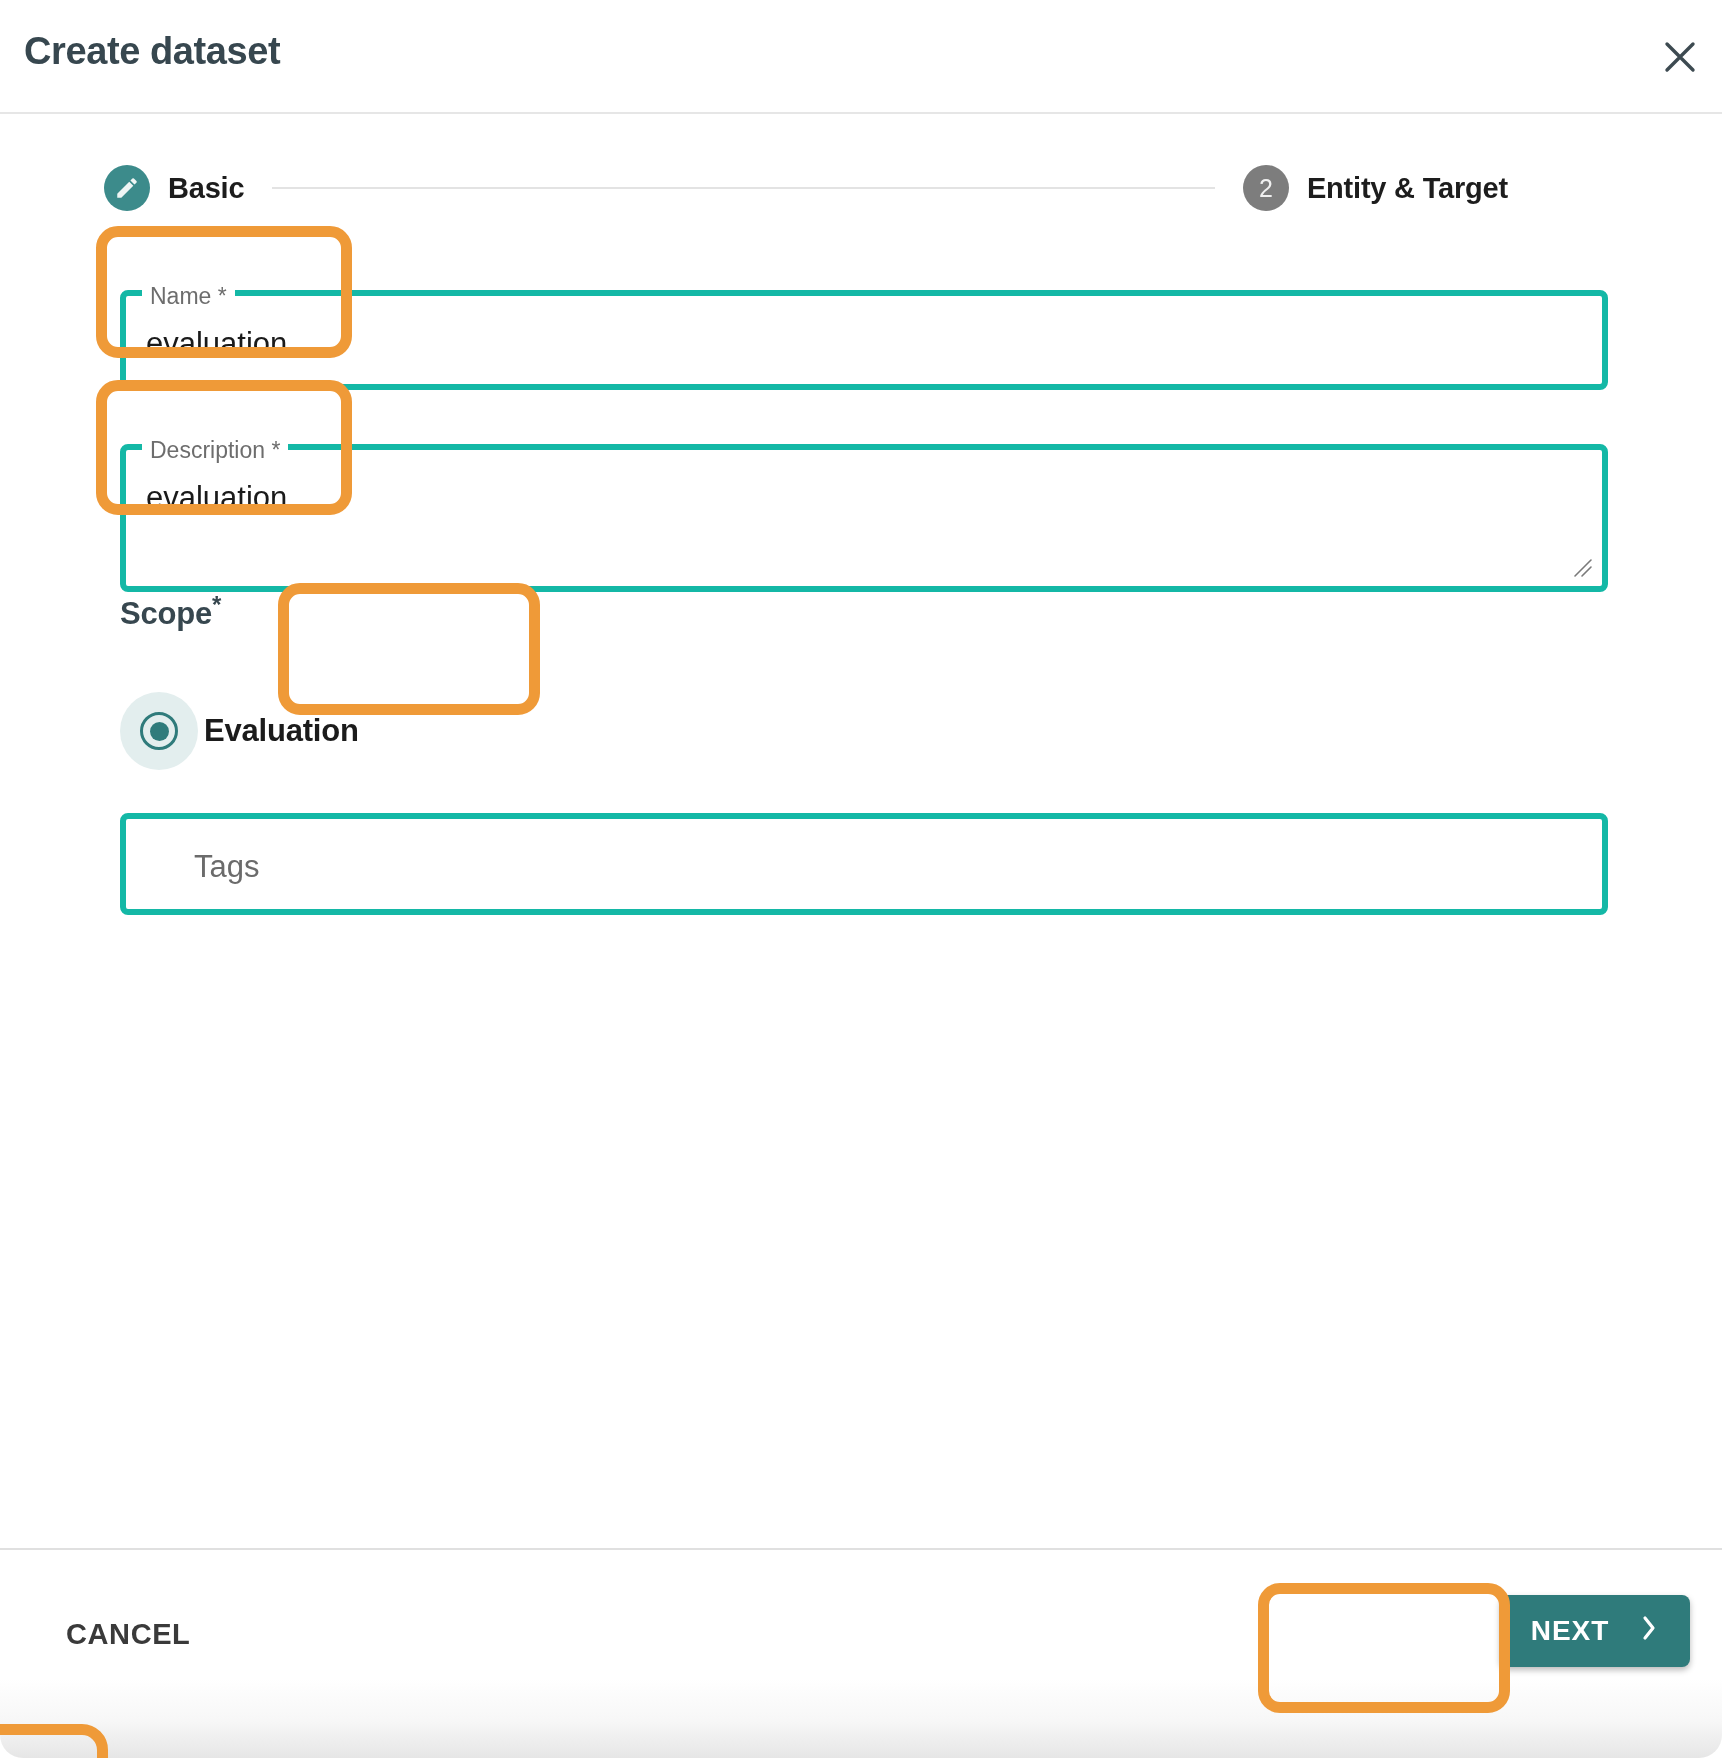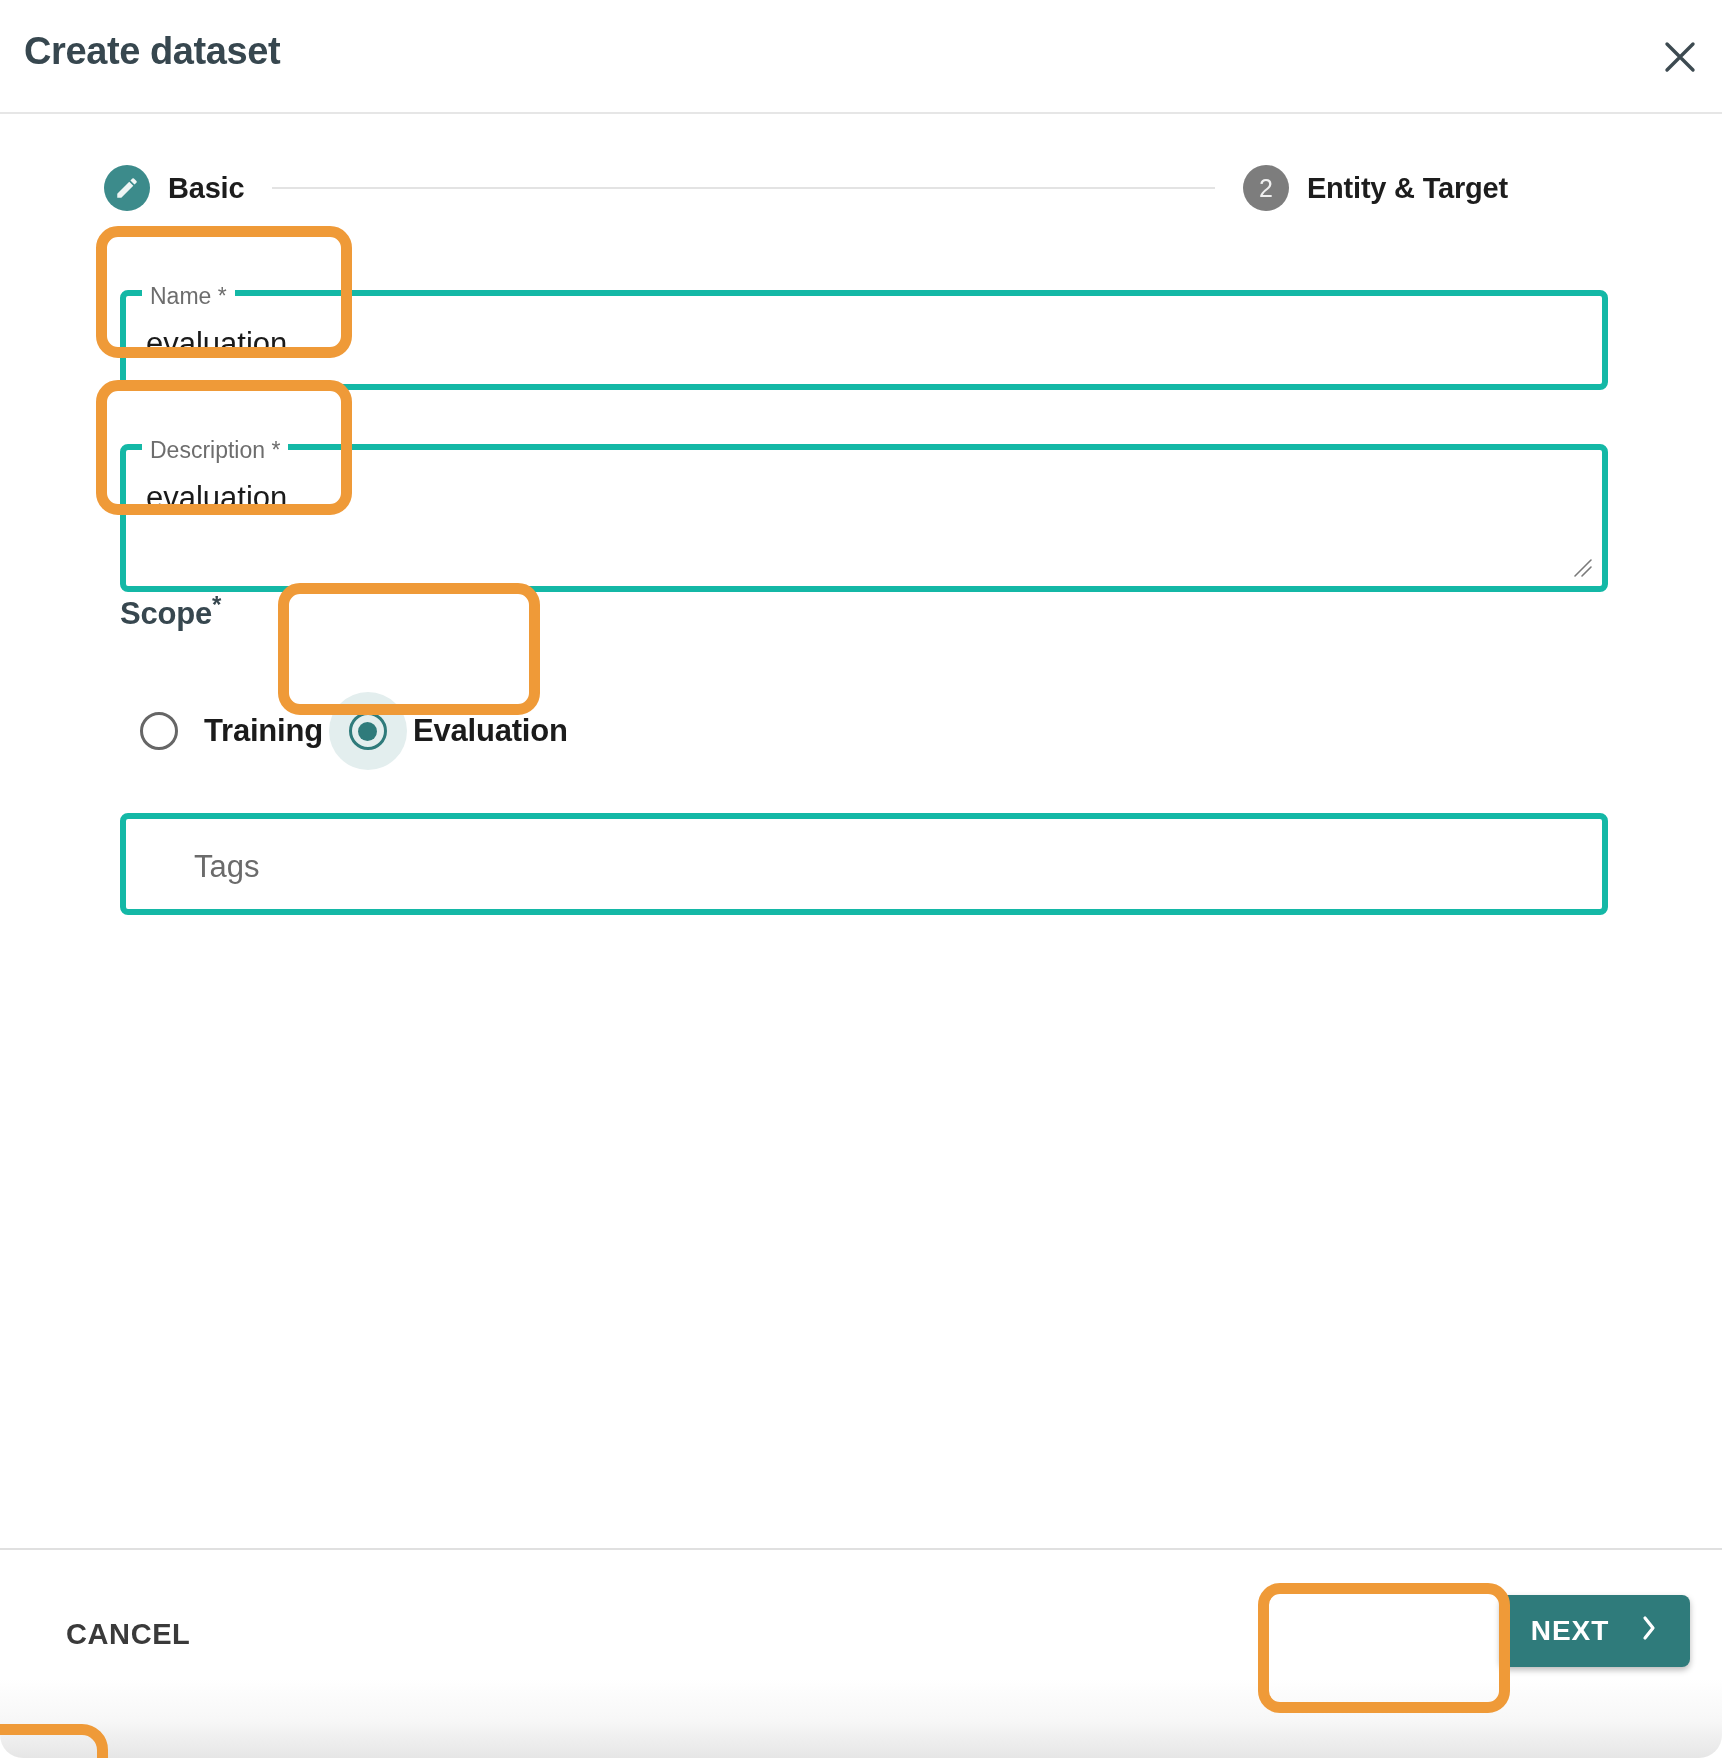--- a/index.html
+++ b/index.html
@@ -333,26 +333,20 @@
         </svg>
       </span>
     </div>
 
     <div class="scope-label">
       <span>Scope</span><span class="req">*</span>
     </div>
 
     <div class="radio-row">
       <div class="radio-opt">
-        <span class="radio-hit">
-          <span class="radio-ring"></span>
-        </span>
-        <span class="radio-text">Training</span>
-      </div>
-      <div class="radio-opt">
         <span class="radio-hit rippled">
           <span class="radio-ring checked">
               <span class="radio-dot"></span>
             </span>
         </span>
         <span class="radio-text">Evaluation</span>
       </div>
     </div>
 
     <div class="mui-field" id="tags-field">

